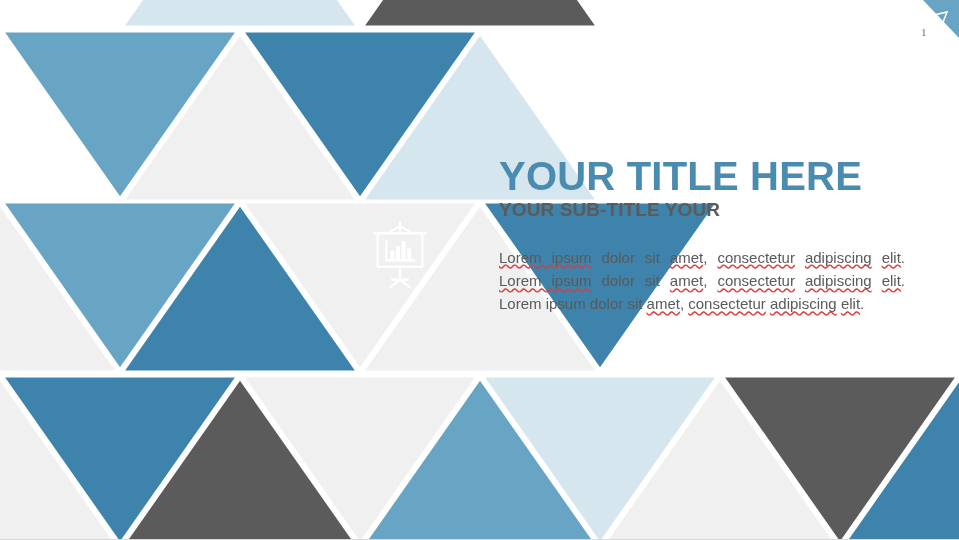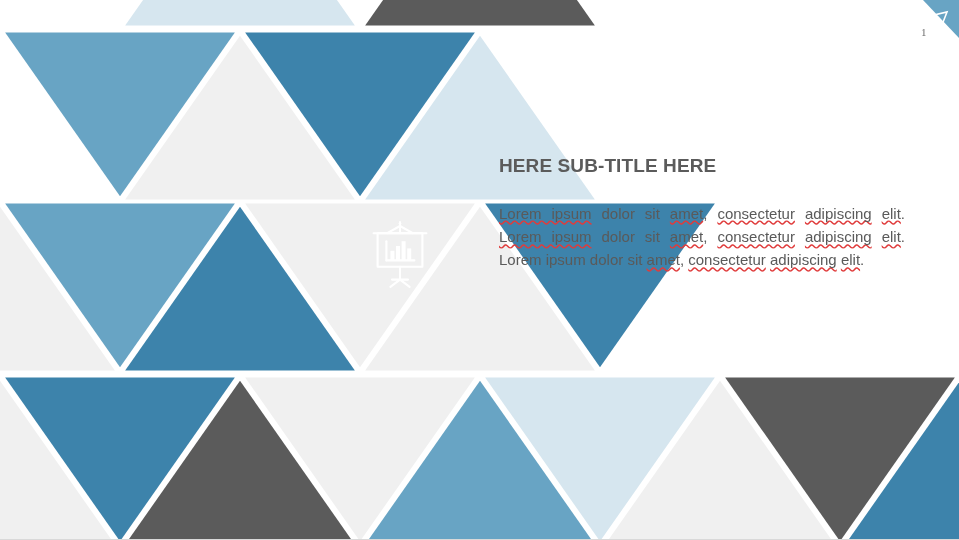--- a/index.html
+++ b/index.html
@@ -141,21 +141,22 @@
       <rect x="32" y="24" width="5" height="24" fill="#ffffff" stroke="none"></rect>
       <rect x="39" y="33" width="5" height="15" fill="#ffffff" stroke="none"></rect>
       <line x1="30" y1="56" x2="30" y2="72"></line>
       <line x1="30" y1="72" x2="18" y2="81"></line>
       <line x1="30" y1="72" x2="42" y2="81"></line>
       <line x1="20" y1="72" x2="40" y2="72"></line>
     </g>
   </svg>
 
   <div class="textblock">
-    <h2 class="subtitle">HERE SUB-TITLE HERE</h2>
+    <h1 class="title">YOUR TITLE HERE</h1>
+    <h2 class="subtitle">YOUR SUB-TITLE YOUR</h2>
     <p class="body-copy" id="body-copy"><span class="sp">Lorem ipsum</span><span> dolor sit </span><span class="sp">amet</span><span>, </span><span class="sp">consectetur</span><span> </span><span class="sp">adipiscing</span><span> </span><span class="sp">elit</span><span>. </span><span class="sp">Lorem ipsum</span><span> dolor sit </span><span class="sp">amet</span><span>, </span><span class="sp">consectetur</span><span> </span><span class="sp">adipiscing</span><span> </span><span class="sp">elit</span><span>. Lorem ipsum dolor sit </span><span class="sp">amet</span><span>, </span><span class="sp">consectetur</span><span> </span><span class="sp">adipiscing</span><span> </span><span class="sp">elit</span><span>.</span></p>
   </div>
 
   <div class="badge">
     <svg width="64" height="64" viewBox="0 0 64 64">
       <polygon points="28,0 64,0 64,38" fill="#68a4c4"></polygon>
       <polygon points="14,21 52,12 35,56" fill="none" stroke="#ffffff" stroke-width="1.6"></polygon>
     </svg>
     <span class="badge-num">1</span>
   </div>

